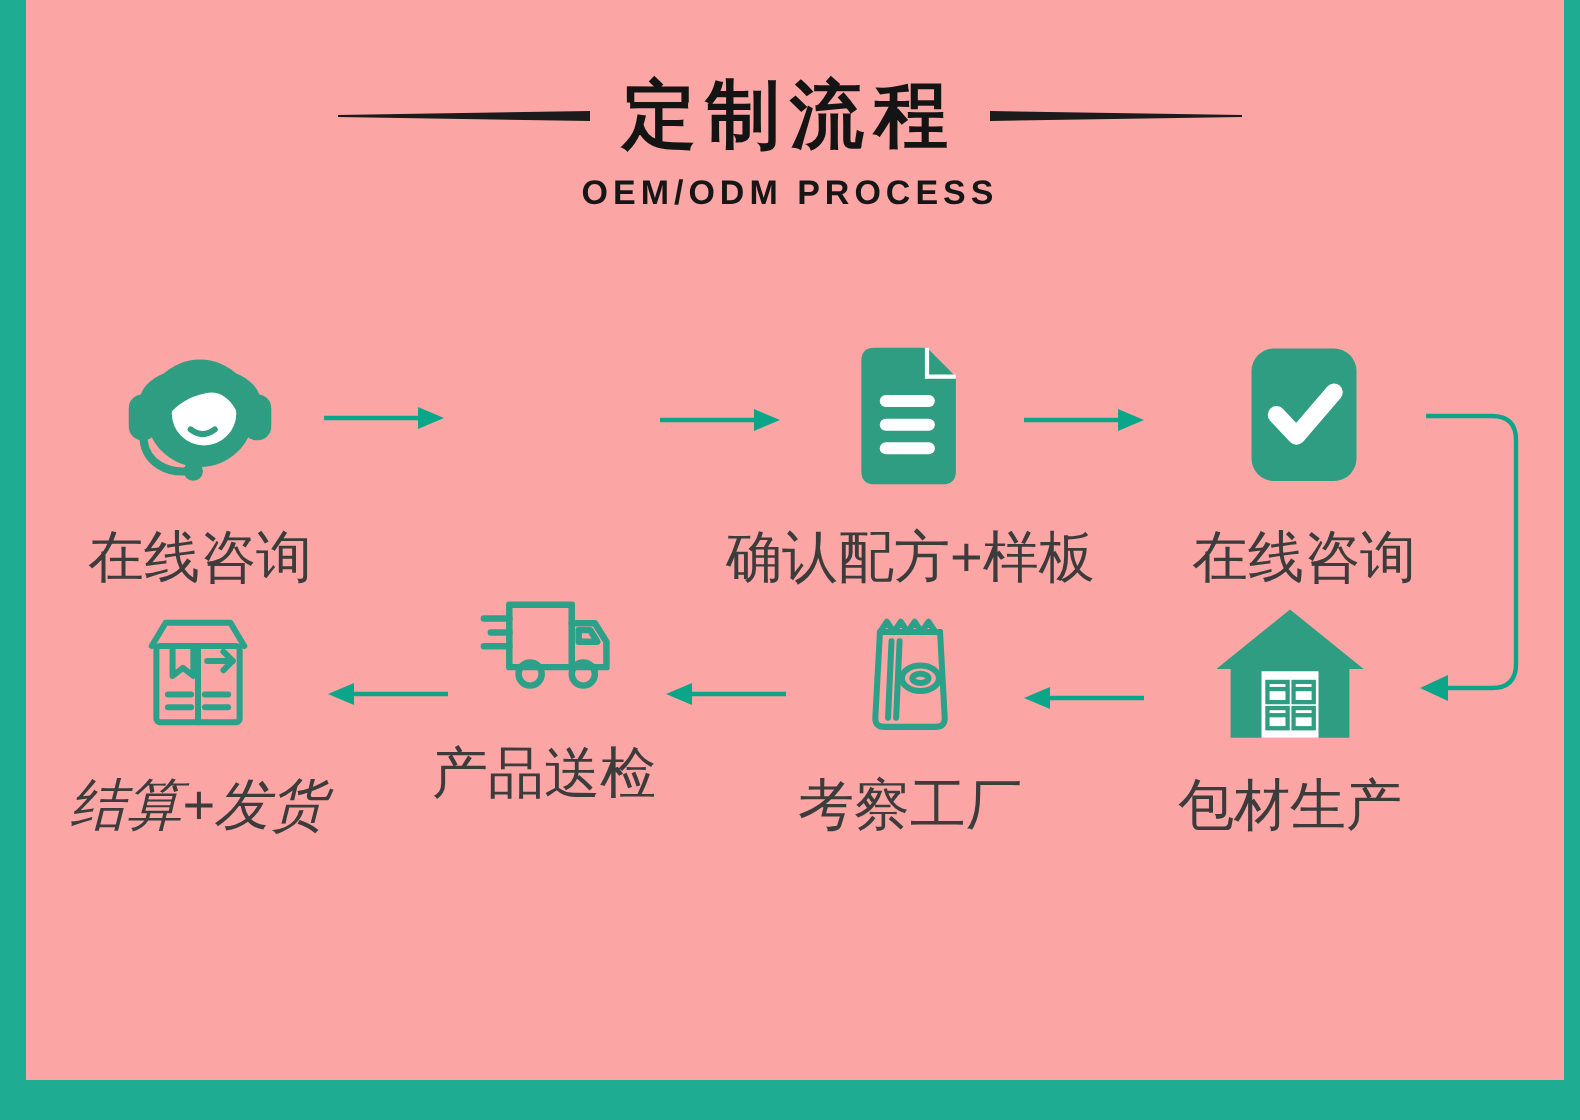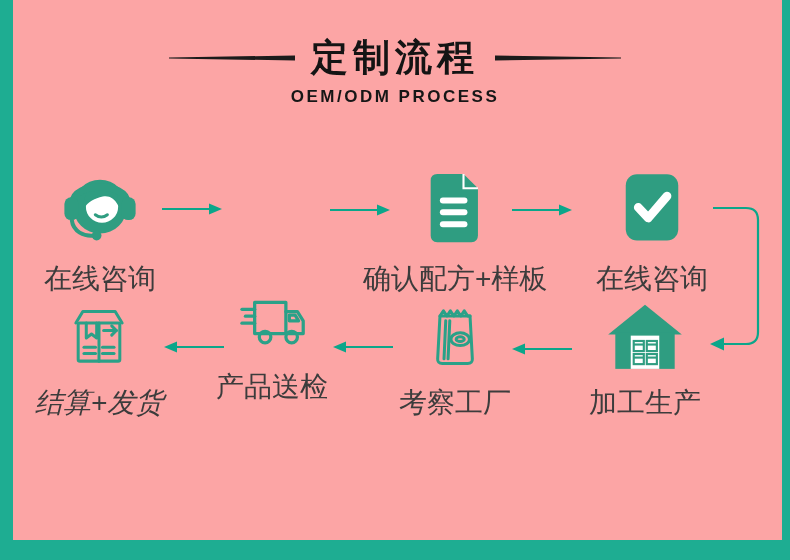--- a/index.html
+++ b/index.html
@@ -206,16 +206,16 @@
             <line x1="22.5" y1="37.5" x2="31" y2="37.5"></line>
           <rect x="33.5" y="34.5" width="8.5" height="8.5"></rect>
             <line x1="33.5" y1="37.5" x2="42" y2="37.5"></line>
           <rect x="22.5" y="45.5" width="8.5" height="8.5"></rect>
             <line x1="22.5" y1="48.5" x2="31" y2="48.5"></line>
           <rect x="33.5" y="45.5" width="8.5" height="8.5"></rect>
             <line x1="33.5" y1="48.5" x2="42" y2="48.5"></line>
         </g>
       </svg>
     </div>
-    <span class="label">加工生产</span>
+    <span class="label">包材生产</span>
   </div>
 
 </div>
 
 </body></html>

